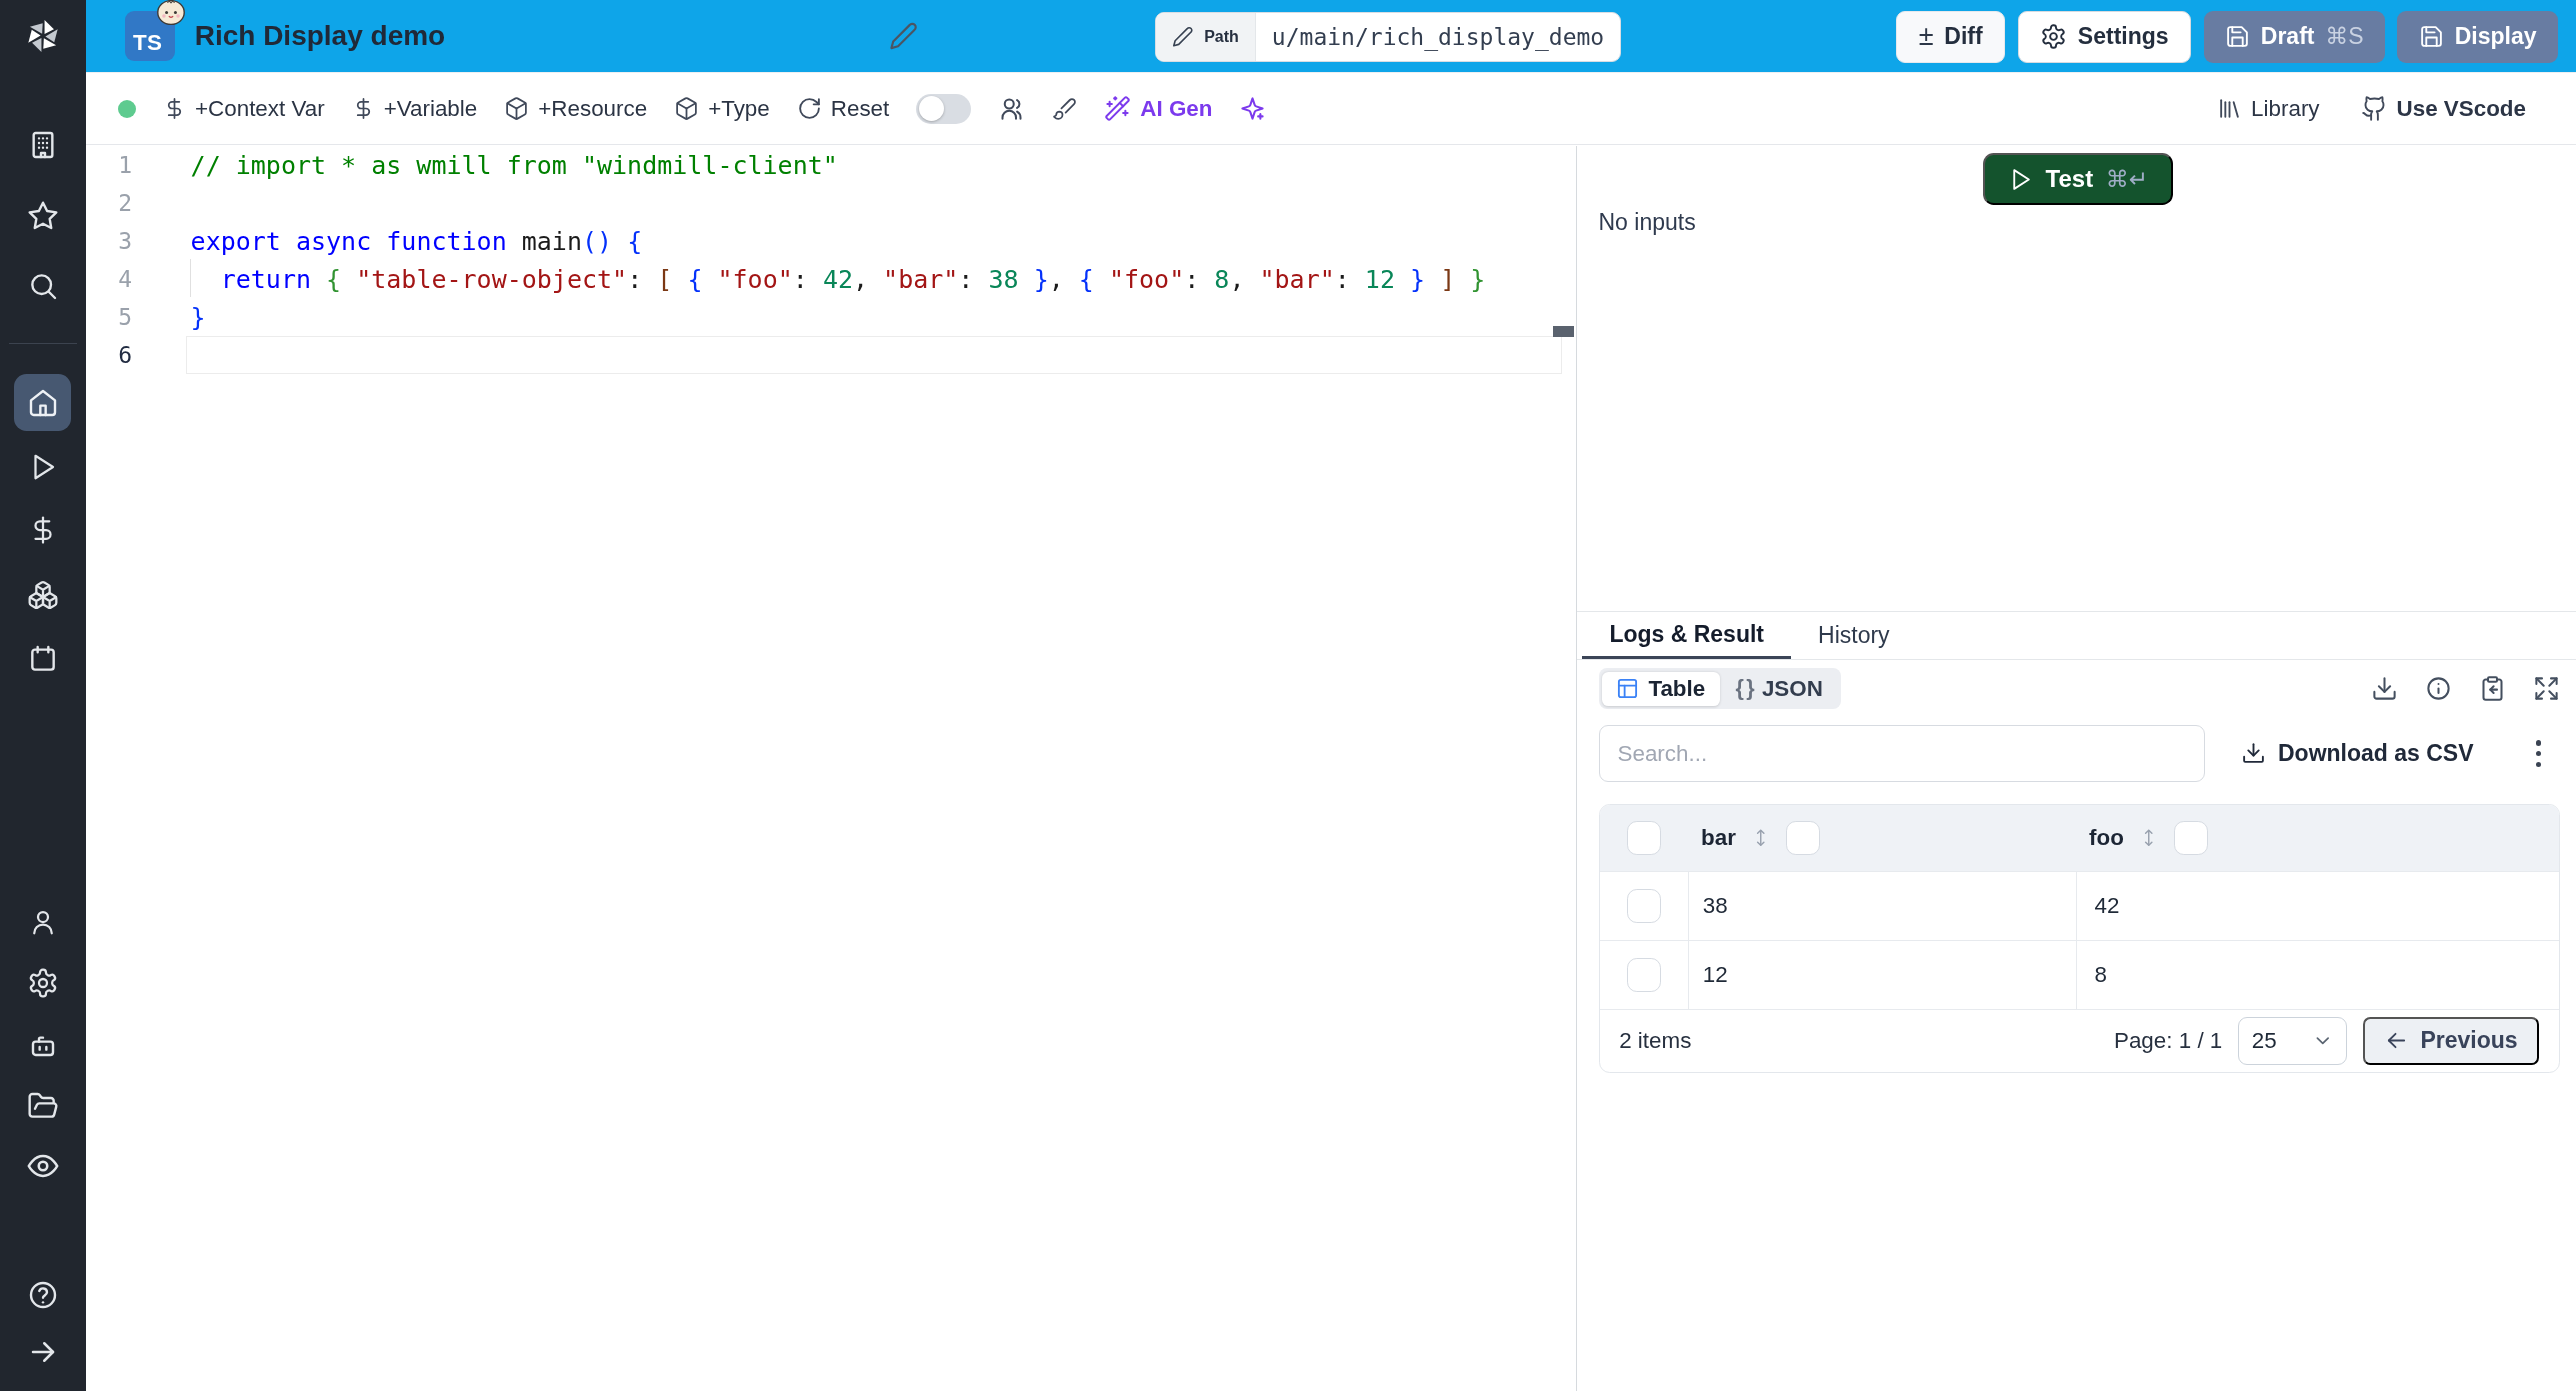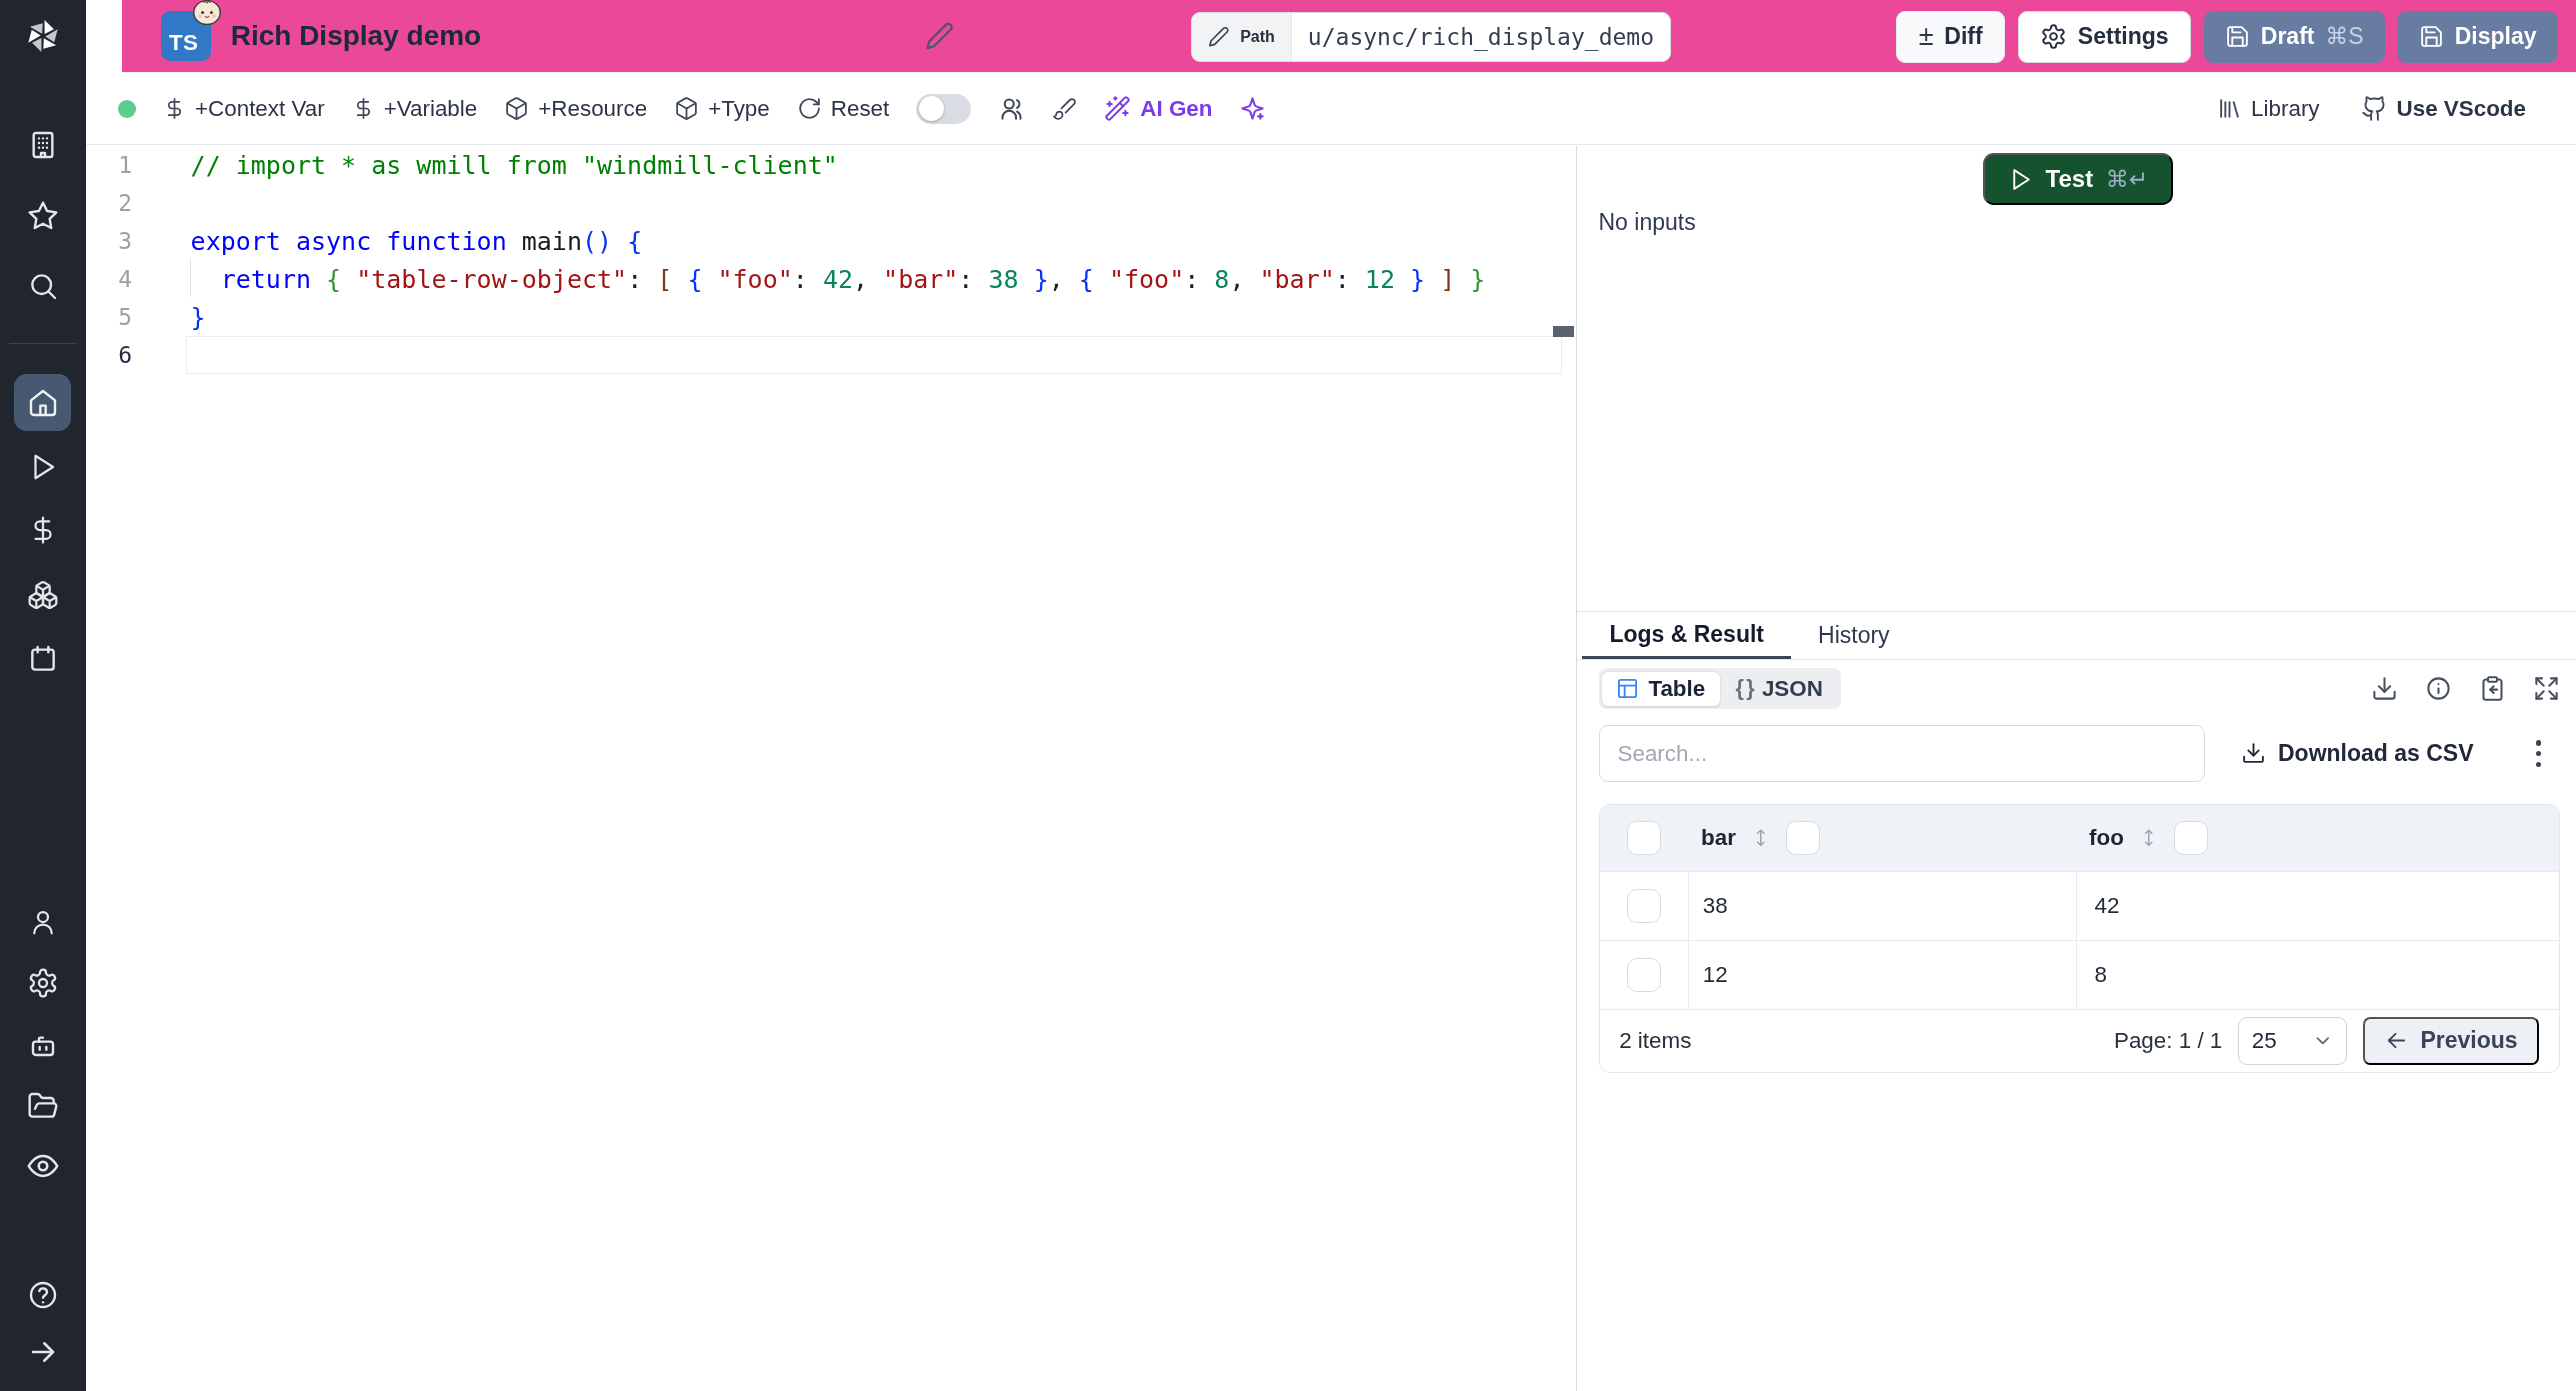--- a/index.html
+++ b/index.html
@@ -11,22 +11,22 @@
   }
   svg { display: block; }
 
   
   .sidebar { position: absolute; left:0; top:0; width:86px; height:1392px; background:#21262e; z-index:30; }
   .sb-item { position:absolute; left:43px; transform:translate(-50%,-50%); color:#e3e6ea; }
   .sb-active { position:absolute; left:14.3px; top:374px; width:57px; height:57px; background:#475871; border-radius:12.5px; }
   .sb-divider { position:absolute; left:9px; right:9px; top:343px; height:0.9px; background:#3c434f; }
 
   
-  .header { position:absolute; left:86px; top:0; right:0; height:73px; background:#ec4899;
-            border-bottom:0.9px solid #edeff2; display:flex; align-items:center; padding-left:39px; z-index:20;margin-left:36px; }
+  .header { position:absolute; left:86px; top:0; right:0; height:73px; background:#0ea5e9;
+            border-bottom:0.9px solid #edeff2; display:flex; align-items:center; padding-left:39px; z-index:20; }
   .ts-badge { position:relative; width:50px; height:50px; background:#3178c6; border-radius:9px; }
   .ts-badge .ts-txt { position:absolute; left:8px; bottom:5.4px; color:#fff; font-weight:700; font-size:22.4px; letter-spacing:0.4px; }
   .bun { position:absolute; left:31px; top:-11.6px; }
   .page-title { margin-left:19.7px; font-size:28px; font-weight:600; color:#202938; }
   .title-edit { position:absolute; left:803px; top:50%; transform:translateY(-50%); color:#4b5563; cursor:pointer; }
   .path-pill { position:absolute; left:1069px; top:11.6px; height:50px; display:flex; align-items:stretch;
                border:1.8px solid #d9dde3; border-radius:9px; overflow:hidden; background:#fff; }
   .path-left { background:#f1f3f5; display:flex; align-items:center; gap:10.7px; padding:0 16px;
                font-size:16px; font-weight:600; color:#273040; border-right:0.9px solid #e4e7ea; }
   .path-right { display:flex; align-items:center; padding:0 16px; font-family:"DejaVu Sans Mono", monospace;
@@ -271,21 +271,21 @@
     </svg>
   </span>
 
   <div class="path-pill">
     <div class="path-left">
       <svg width="21.5" height="21.5" viewBox="0 0 24 24" fill="none" stroke="#374151" stroke-width="1.8" stroke-linecap="round" stroke-linejoin="round">
         <path d="M17 3a2.85 2.85 0 1 1 4 4L7.5 20.5 2 22l1.5-5.5Z"></path>
       </svg>
       <span>Path</span>
     </div>
-    <div class="path-right">u/async/rich_display_demo</div>
+    <div class="path-right">u/main/rich_display_demo</div>
   </div>
 
   <div class="hdr-right">
     <button class="btn btn-diff">
       <span class="diff-glyph">±</span>
       <span>Diff</span>
     </button>
     <button class="btn btn-settings">
       <svg width="27" height="27" viewBox="0 0 24 24" fill="none" stroke="#242e3e" stroke-width="1.7" stroke-linecap="round" stroke-linejoin="round">
         <path d="M12.22 2h-.44a2 2 0 0 0-2 2v.18a2 2 0 0 1-1 1.73l-.43.25a2 2 0 0 1-2 0l-.15-.08a2 2 0 0 0-2.73.73l-.22.38a2 2 0 0 0 .73 2.73l.15.1a2 2 0 0 1 1 1.72v.51a2 2 0 0 1-1 1.74l-.15.09a2 2 0 0 0-.73 2.73l.22.38a2 2 0 0 0 2.73.73l.15-.08a2 2 0 0 1 2 0l.43.25a2 2 0 0 1 1 1.73V20a2 2 0 0 0 2 2h.44a2 2 0 0 0 2-2v-.18a2 2 0 0 1 1-1.73l.43-.25a2 2 0 0 1 2 0l.15.08a2 2 0 0 0 2.73-.73l.22-.39a2 2 0 0 0-.73-2.73l-.15-.08a2 2 0 0 1-1-1.74v-.5a2 2 0 0 1 1-1.74l.15-.09a2 2 0 0 0 .73-2.73l-.22-.38a2 2 0 0 0-2.73-.73l-.15.08a2 2 0 0 1-2 0l-.43-.25a2 2 0 0 1-1-1.73V4a2 2 0 0 0-2-2z"></path>

